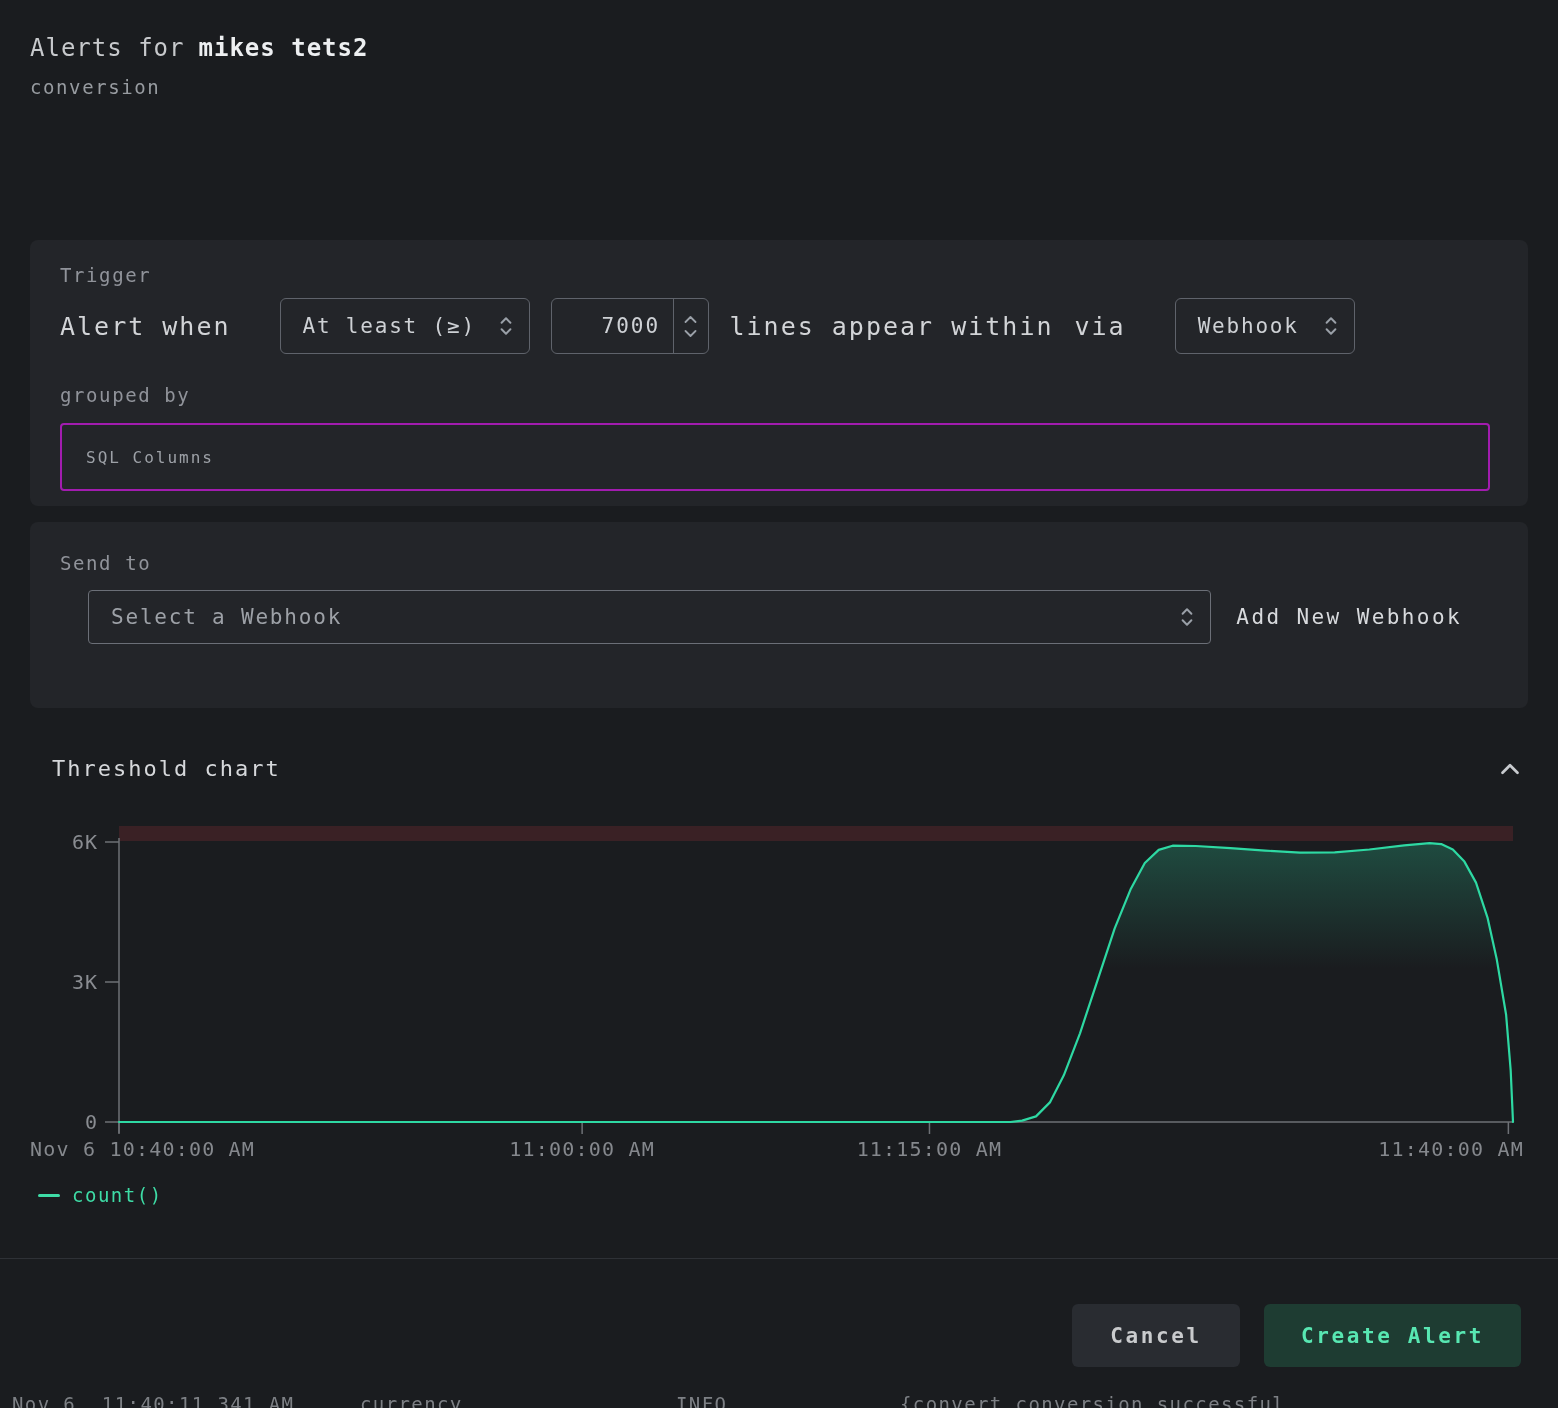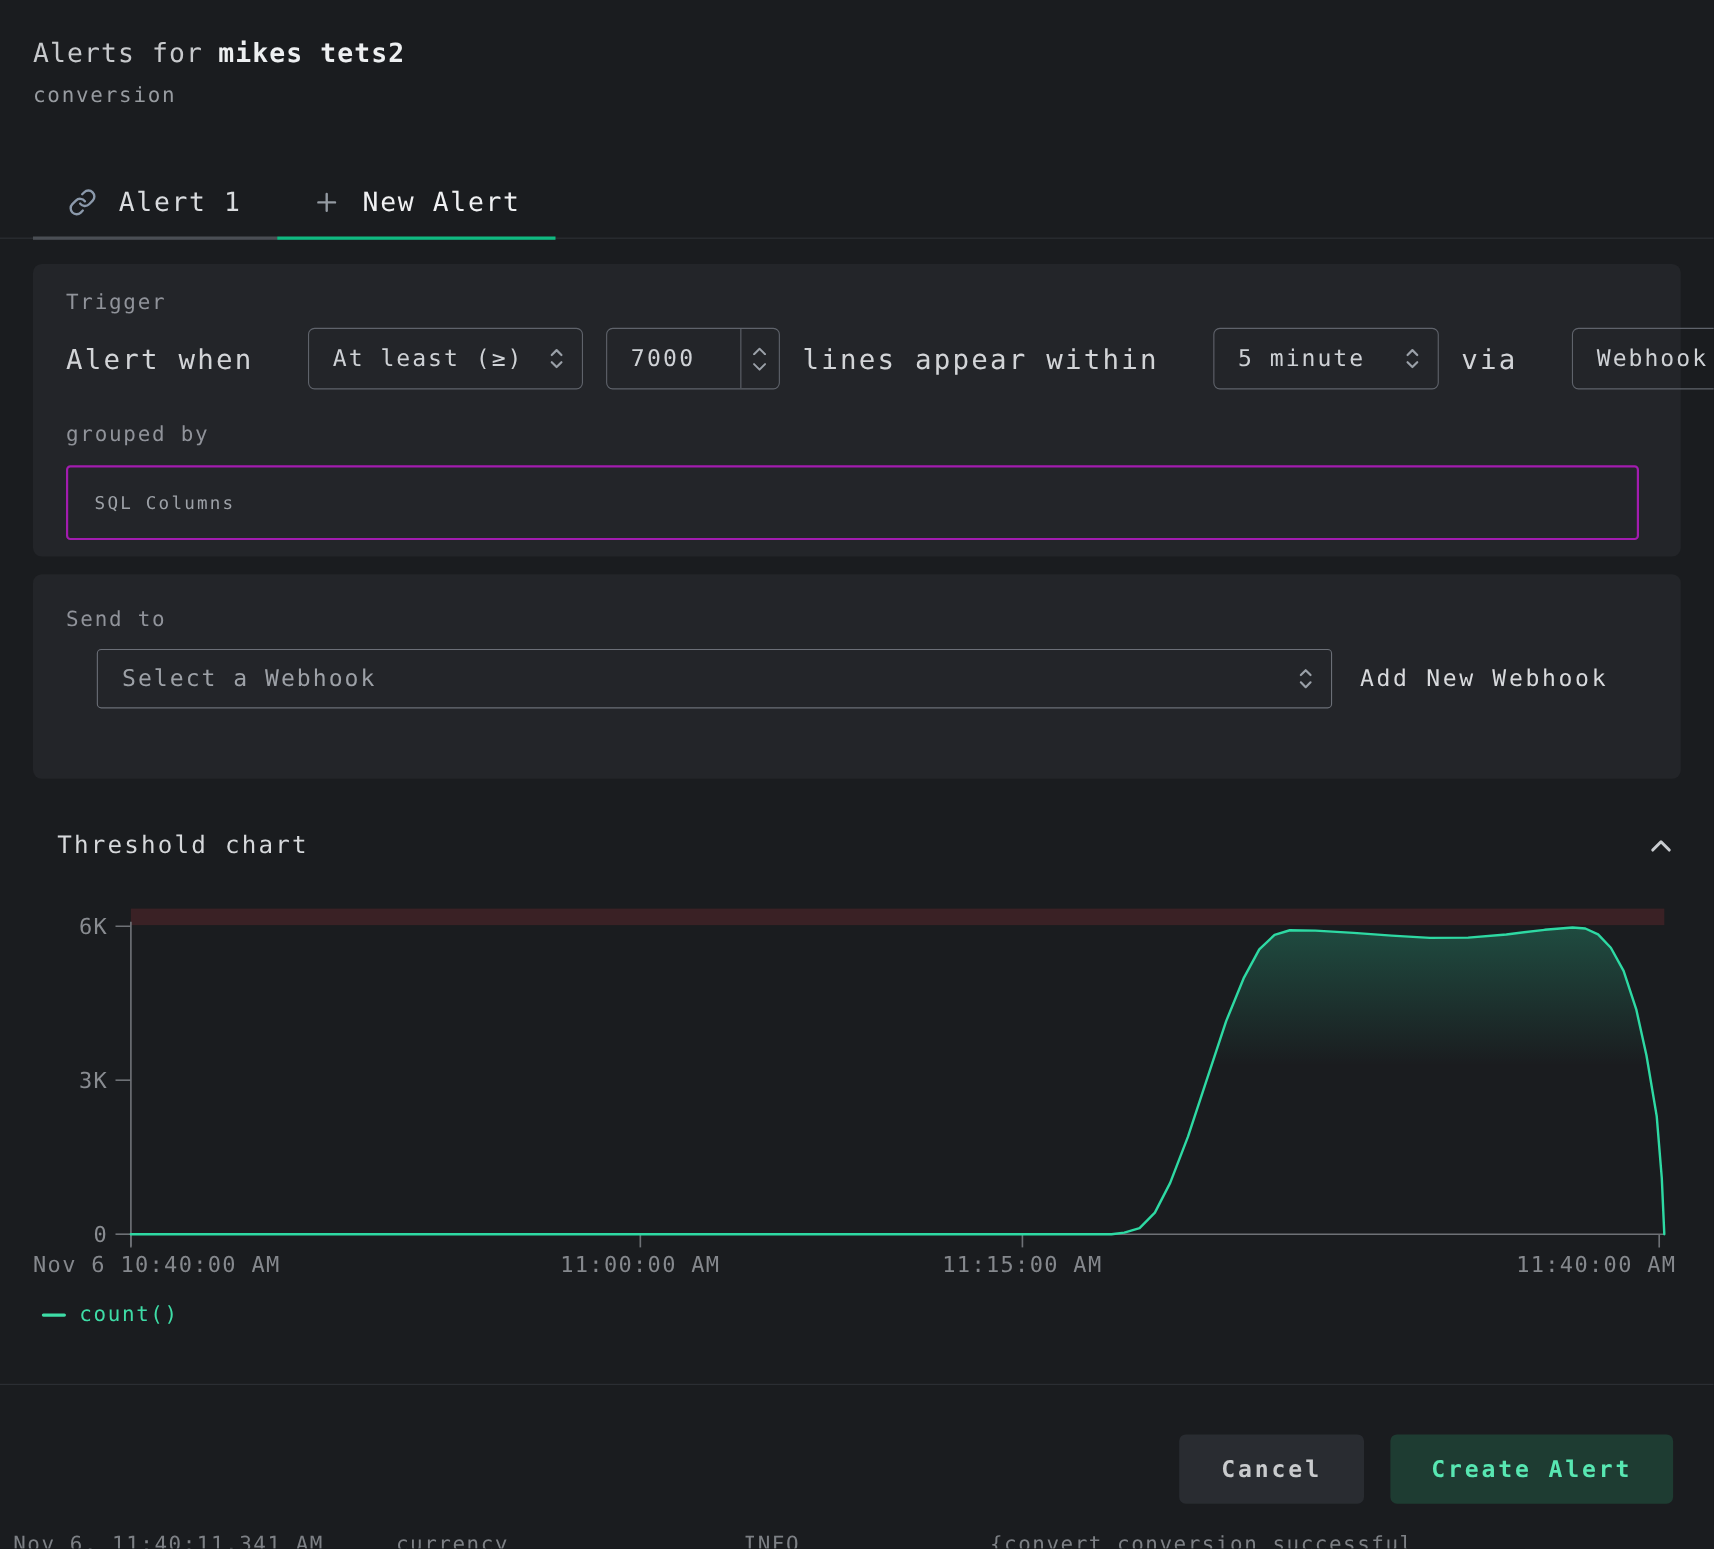--- a/index.html
+++ b/index.html
@@ -33,21 +33,21 @@
 
   .trigger-row { position:absolute; left:30px; top:58px; right:30px; height:56px; display:flex; align-items:center; gap:21px; }
   .phrase { font-size:25px; color:#d2d4d7; letter-spacing:2px; white-space:nowrap; }
 
   .sel { height:56px; border:1px solid #5f636b; border-radius:6px; background:transparent;
          display:flex; align-items:center; justify-content:space-between;
          padding:0 16px 0 22px; font-size:21px; color:#ced1d5; letter-spacing:1.8px; cursor:pointer; white-space:nowrap;margin-left:28px; }
   .sel .chev { width:14px; height:22px; margin-left:14px; flex:none; }
   .w250{width:250px;flex:none;} .w205{width:205px;flex:none;} .w180{width:180px;flex:none;}
 
-  .numwrap { width:158px; height:56px; border:1px solid #5f636b; border-radius:6px; display:flex; flex:none; overflow:hidden; }
+  .numwrap { width:158px; height:56px; border:1px solid #5f636b; border-radius:6px; display:flex; flex:none; overflow:hidden;padding-left:28px; }
   .numwrap input { flex:1; min-width:0; background:transparent; border:none; outline:none;
                    color:#ced1d5; font:inherit; font-size:21px; letter-spacing:2px; padding-left:22px; }
   .stepper { width:35px; border-left:1px solid #5f636b; display:flex; flex-direction:column; align-items:center; justify-content:center; gap:7px; cursor:pointer; }
   .stepper svg { width:13px; height:8px; display:block; }
 
   .big-input { position:absolute; left:30px; right:38px; height:68px; background:transparent;
                border:2px solid #a21caf; border-radius:4px; color:#ced1d5; font:inherit; font-size:16px;
                letter-spacing:2px; padding:0 24px; outline:none; }
   .big-input::placeholder { color:#9da1a7; opacity:1; }
   .gi { top:183px; }
@@ -84,37 +84,20 @@
 <body>
 
 <div class="modal">
 
   <div class="hdr">
     <span>Alerts for</span>
     <strong>mikes tets2</strong>
   </div>
   <div class="sub">conversion</div>
 
-  <div class="tabs">
-    <div class="tab">
-      <svg class="icon24" viewBox="0 0 24 24" fill="none" stroke="#8b99ab" stroke-width="2" stroke-linecap="round" stroke-linejoin="round">
-        <path d="M10 13a5 5 0 0 0 7.54.54l3-3a5 5 0 0 0-7.07-7.07l-1.72 1.71"></path>
-        <path d="M14 11a5 5 0 0 0-7.54-.54l-3 3a5 5 0 0 0 7.07 7.07l1.71-1.71"></path>
-      </svg>
-      <span>Alert 1</span>
-      <span class="tabline"></span>
-    </div>
-    <div class="tab active">
-      <svg class="icon24" viewBox="0 0 24 24" fill="none" stroke="#949aa2" stroke-width="2" stroke-linecap="round">
-        <path d="M12 5v14M5 12h14"></path>
-      </svg>
-      <span>New Alert</span>
-      <span class="tabline"></span>
-    </div>
-  </div>
 
   <div class="panel trigger">
     <div class="flabel" style="top:24px">Trigger</div>
 
     <div class="trigger-row">
       <span class="phrase">Alert when</span>
 
       <div class="sel w250">
         <span>At least (≥)</span>
         <svg class="chev" viewBox="0 0 12 20" fill="none" stroke="#9aa0a8" stroke-width="1.8" stroke-linecap="round" stroke-linejoin="round">
@@ -130,27 +113,20 @@
               <path d="M1 7 6 2 11 7"></path>
             </svg>
           <svg viewBox="0 0 12 8" fill="none" stroke="#9aa0a8" stroke-width="1.8" stroke-linecap="round" stroke-linejoin="round">
               <path d="M1 1 6 6 11 1"></path>
             </svg>
         </div>
       </div>
 
       <span class="phrase">lines appear within</span>
 
-      <div class="sel w205">
-        <span>5 minute</span>
-        <svg class="chev" viewBox="0 0 12 20" fill="none" stroke="#9aa0a8" stroke-width="1.8" stroke-linecap="round" stroke-linejoin="round">
-          <path d="M2 7 6 3 10 7"></path>
-            <path d="M2 13 6 17 10 13"></path>
-        </svg>
-      </div>
 
       <span class="phrase">via</span>
 
       <div class="sel w180">
         <span>Webhook</span>
         <svg class="chev" viewBox="0 0 12 20" fill="none" stroke="#9aa0a8" stroke-width="1.8" stroke-linecap="round" stroke-linejoin="round">
           <path d="M2 7 6 3 10 7"></path>
             <path d="M2 13 6 17 10 13"></path>
         </svg>
       </div>

